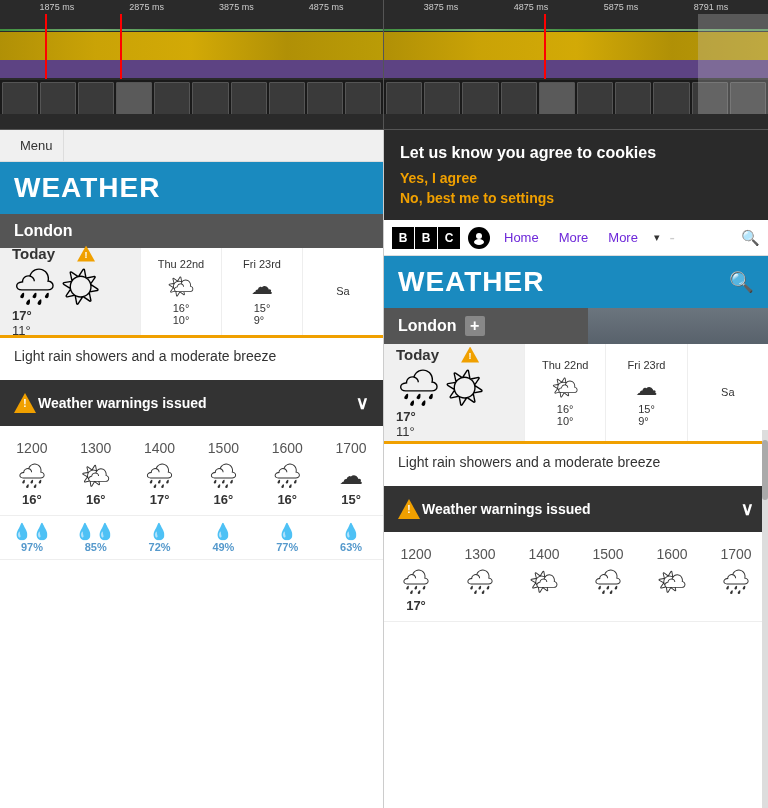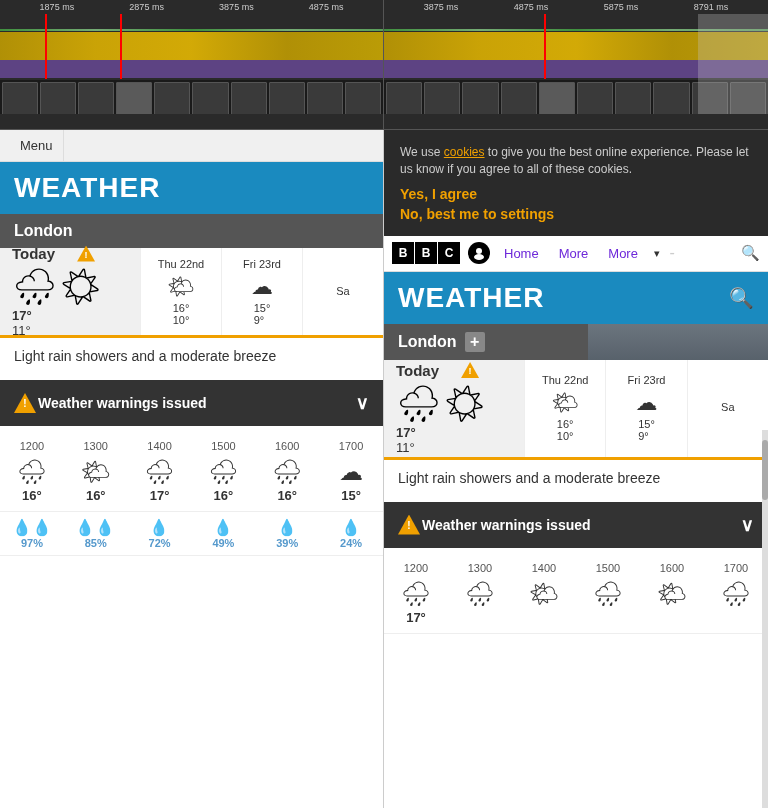--- a/index.html
+++ b/index.html
@@ -288,21 +288,21 @@
     }
     .hourly-cell {
       flex: 1;
       display: flex;
       flex-direction: column;
       align-items: center;
       padding: 8px 4px;
       font-size: 12px;
       color: #333;
     }
-    .hourly-cell .hour { font-size: 11px; color: #555; margin-bottom: 4px; text-align: right; }
+    .hourly-cell .hour { font-size: 14px; color: #555; margin-bottom: 4px; text-align: right; }
     .hourly-cell .h-icon { font-size: 24px; margin: 2px 0; }
     .hourly-cell .h-temp { font-size: 13px; font-weight: bold; }
 
     .precip-row {
       display: flex;
       border-bottom: 1px solid #eee;
     }
     .precip-cell {
       flex: 1;
       display: flex;
@@ -645,36 +645,34 @@
         <div class="precip-cell">
           <span class="p-drops">💧</span>
           <span class="p-pct">72%</span>
         </div>
         <div class="precip-cell">
           <span class="p-drops">💧</span>
           <span class="p-pct">49%</span>
         </div>
         <div class="precip-cell">
           <span class="p-drops">💧</span>
-          <span class="p-pct">39%</span>
+          <span class="p-pct">77%</span>
         </div>
         <div class="precip-cell">
           <span class="p-drops">💧</span>
-          <span class="p-pct">24%</span>
+          <span class="p-pct">63%</span>
         </div>
       </div>
     </div>
   </div>
 
   <div class="right-panel">
 
     <div class="cookie-banner">
-      <p class="cookie-text">
-        We use <span class="cookie-link">cookies</span> to give you the best online experience. Please let us know if you agree to all of these cookies.
-      </p>
+      <h3>Let us know you agree to cookies</h3>
       <span class="cookie-yes">Yes, I agree</span>
       <span class="cookie-no">No, best me to settings</span>
     </div>
 
     <div class="bbc-nav">
       <div class="bbc-logo">
         <div class="bbc-box">B</div>
         <div class="bbc-box">B</div>
         <div class="bbc-box">C</div>
       </div>

